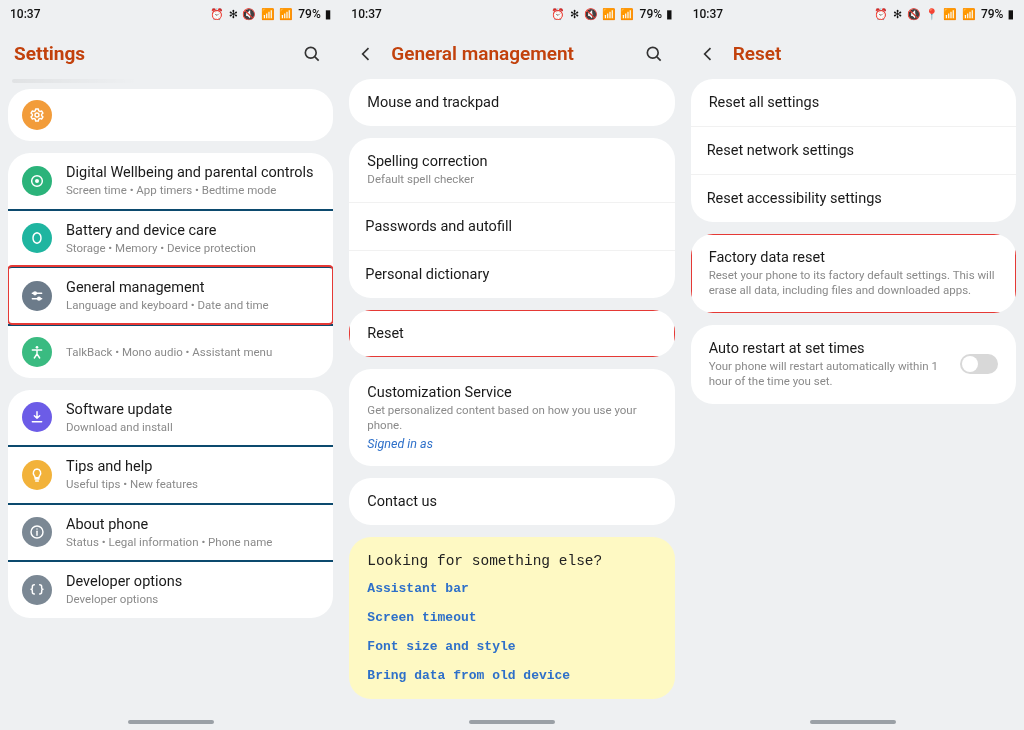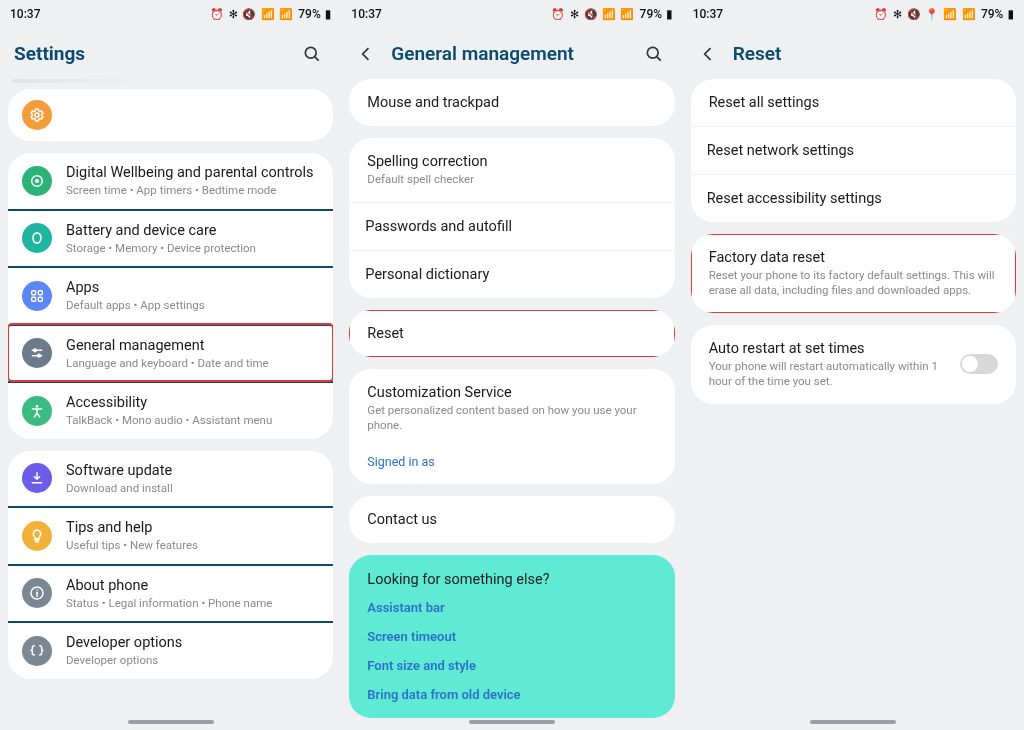--- a/index.html
+++ b/index.html
@@ -39,21 +39,21 @@
     gap: 14px;
   }
   .header .back-btn {
     width: 22px; height: 22px;
     display:flex; align-items:center; justify-content:center;
   }
   .header .title {
     flex: 1;
     font-size: 19px;
     font-weight: 700;
-    color: #0c4a6e;
+    color: #c2410c;
   }
   .header .title-thin {
     font-weight: 500;
     font-size: 19px;
   }
   .header .search-btn {
     width: 22px; height: 22px;
     display:flex; align-items:center; justify-content:center;
   }
   .scrollbar-hint {
@@ -90,27 +90,28 @@
     outline-offset: -1px;
     border-radius: 4px;
   }
   .row-plain {
     padding: 15px 18px;
     font-size: 14.5px;
     color:#1a1a1a;
   }
   .row-plain + .row-plain { border-top: 1px solid #f1f1f1; padding-left: 16px; }
   .sub-desc { font-size:11.5px; color:#8a8a8a; margin-top:2px; line-height:1.3;}
-  .link-txt { color:#2e70c9; font-size:12.5px; margin-top:21px;}
+  .link-txt { color:#2e70c9; font-size:12.5px; margin-top:3px;font-style:italic;}
   
   .card-lookingfor {
-    background: #5eead4;
+    background: #fef9c3;
     border-radius: 22px;
     margin: 0 8px 12px 8px;
     padding: 16px 18px 16px 18px;
+    font-family: Liberation Mono, monospace;
   }
   .card-lookingfor .lf-title { font-size: 14.5px; color:#222; margin-bottom:12px;}
   .card-lookingfor .lf-link { font-size: 13px; color:#2e70c9; font-weight:600; margin-bottom:14px;}
   .card-lookingfor .lf-link:last-child{margin-bottom:0;}
   
   .toggle {
     width: 38px; height: 20px; background:#d8d8d8; border-radius: 10px; position:relative; flex-shrink:0;
   }
   .toggle::after{
     content:""; position:absolute; left:2px; top:2px; width:16px; height:16px;
@@ -177,34 +178,20 @@
           <div class="icon ic-teal">
             <svg width="16" height="16" viewBox="0 0 24 24" fill="none" stroke="white" stroke-width="2.2" stroke-linecap="round" stroke-linejoin="round">
               <path d="M12 4c4 1 6 5 6 8s-2 7-6 8c-4-1-6-5-6-8s2-7 6-8z"></path>
             </svg>
           </div>
           <div class="texts">
             <div class="title-txt">Battery and device care</div>
             <div class="sub-txt">Storage  •  Memory  •  Device protection</div>
           </div>
         </div>
-        <div class="row">
-          <div class="icon ic-blue">
-            <svg width="16" height="16" viewBox="0 0 24 24" fill="none" stroke="white" stroke-width="2.2" stroke-linecap="round" stroke-linejoin="round">
-              <rect x="4" y="4" width="6" height="6" rx="1.5"></rect>
-              <rect x="14" y="4" width="6" height="6" rx="1.5"></rect>
-              <rect x="4" y="14" width="6" height="6" rx="1.5"></rect>
-              <rect x="14" y="14" width="6" height="6" rx="1.5"></rect>
-            </svg>
-          </div>
-          <div class="texts">
-            <div class="title-txt">Apps</div>
-            <div class="sub-txt">Default apps  •  App settings</div>
-          </div>
-        </div>
         <div class="row highlight-red">
           <div class="icon ic-slate">
             <svg width="16" height="16" viewBox="0 0 24 24" fill="none" stroke="white" stroke-width="2.2" stroke-linecap="round" stroke-linejoin="round">
               <line x1="5" y1="8" x2="19" y2="8"></line>
               <line x1="5" y1="16" x2="19" y2="16"></line>
               <circle cx="9" cy="8" r="2" fill="white"></circle>
               <circle cx="15" cy="16" r="2" fill="white"></circle>
             </svg>
           </div>
           <div class="texts">
@@ -213,21 +200,20 @@
           </div>
         </div>
         <div class="row">
           <div class="icon ic-greenlt">
             <svg width="16" height="16" viewBox="0 0 24 24" fill="none" stroke="white" stroke-width="2.2" stroke-linecap="round" stroke-linejoin="round">
               <circle cx="12" cy="5" r="2" fill="white" stroke="none"></circle>
               <path d="M5 9h14M12 9v6m0 0l-4 6m4-6l4 6"></path>
             </svg>
           </div>
           <div class="texts">
-            <div class="title-txt">Accessibility</div>
             <div class="sub-txt">TalkBack  •  Mono audio  •  Assistant menu</div>
           </div>
         </div>
       </div>
       <div class="card">
         <div class="row">
           <div class="icon ic-purple">
             <svg width="16" height="16" viewBox="0 0 24 24" fill="none" stroke="white" stroke-width="2.2" stroke-linecap="round" stroke-linejoin="round">
               <path d="M12 4v10m0 0l-4-4m4 4l4-4M5 19h14"></path>
             </svg>

